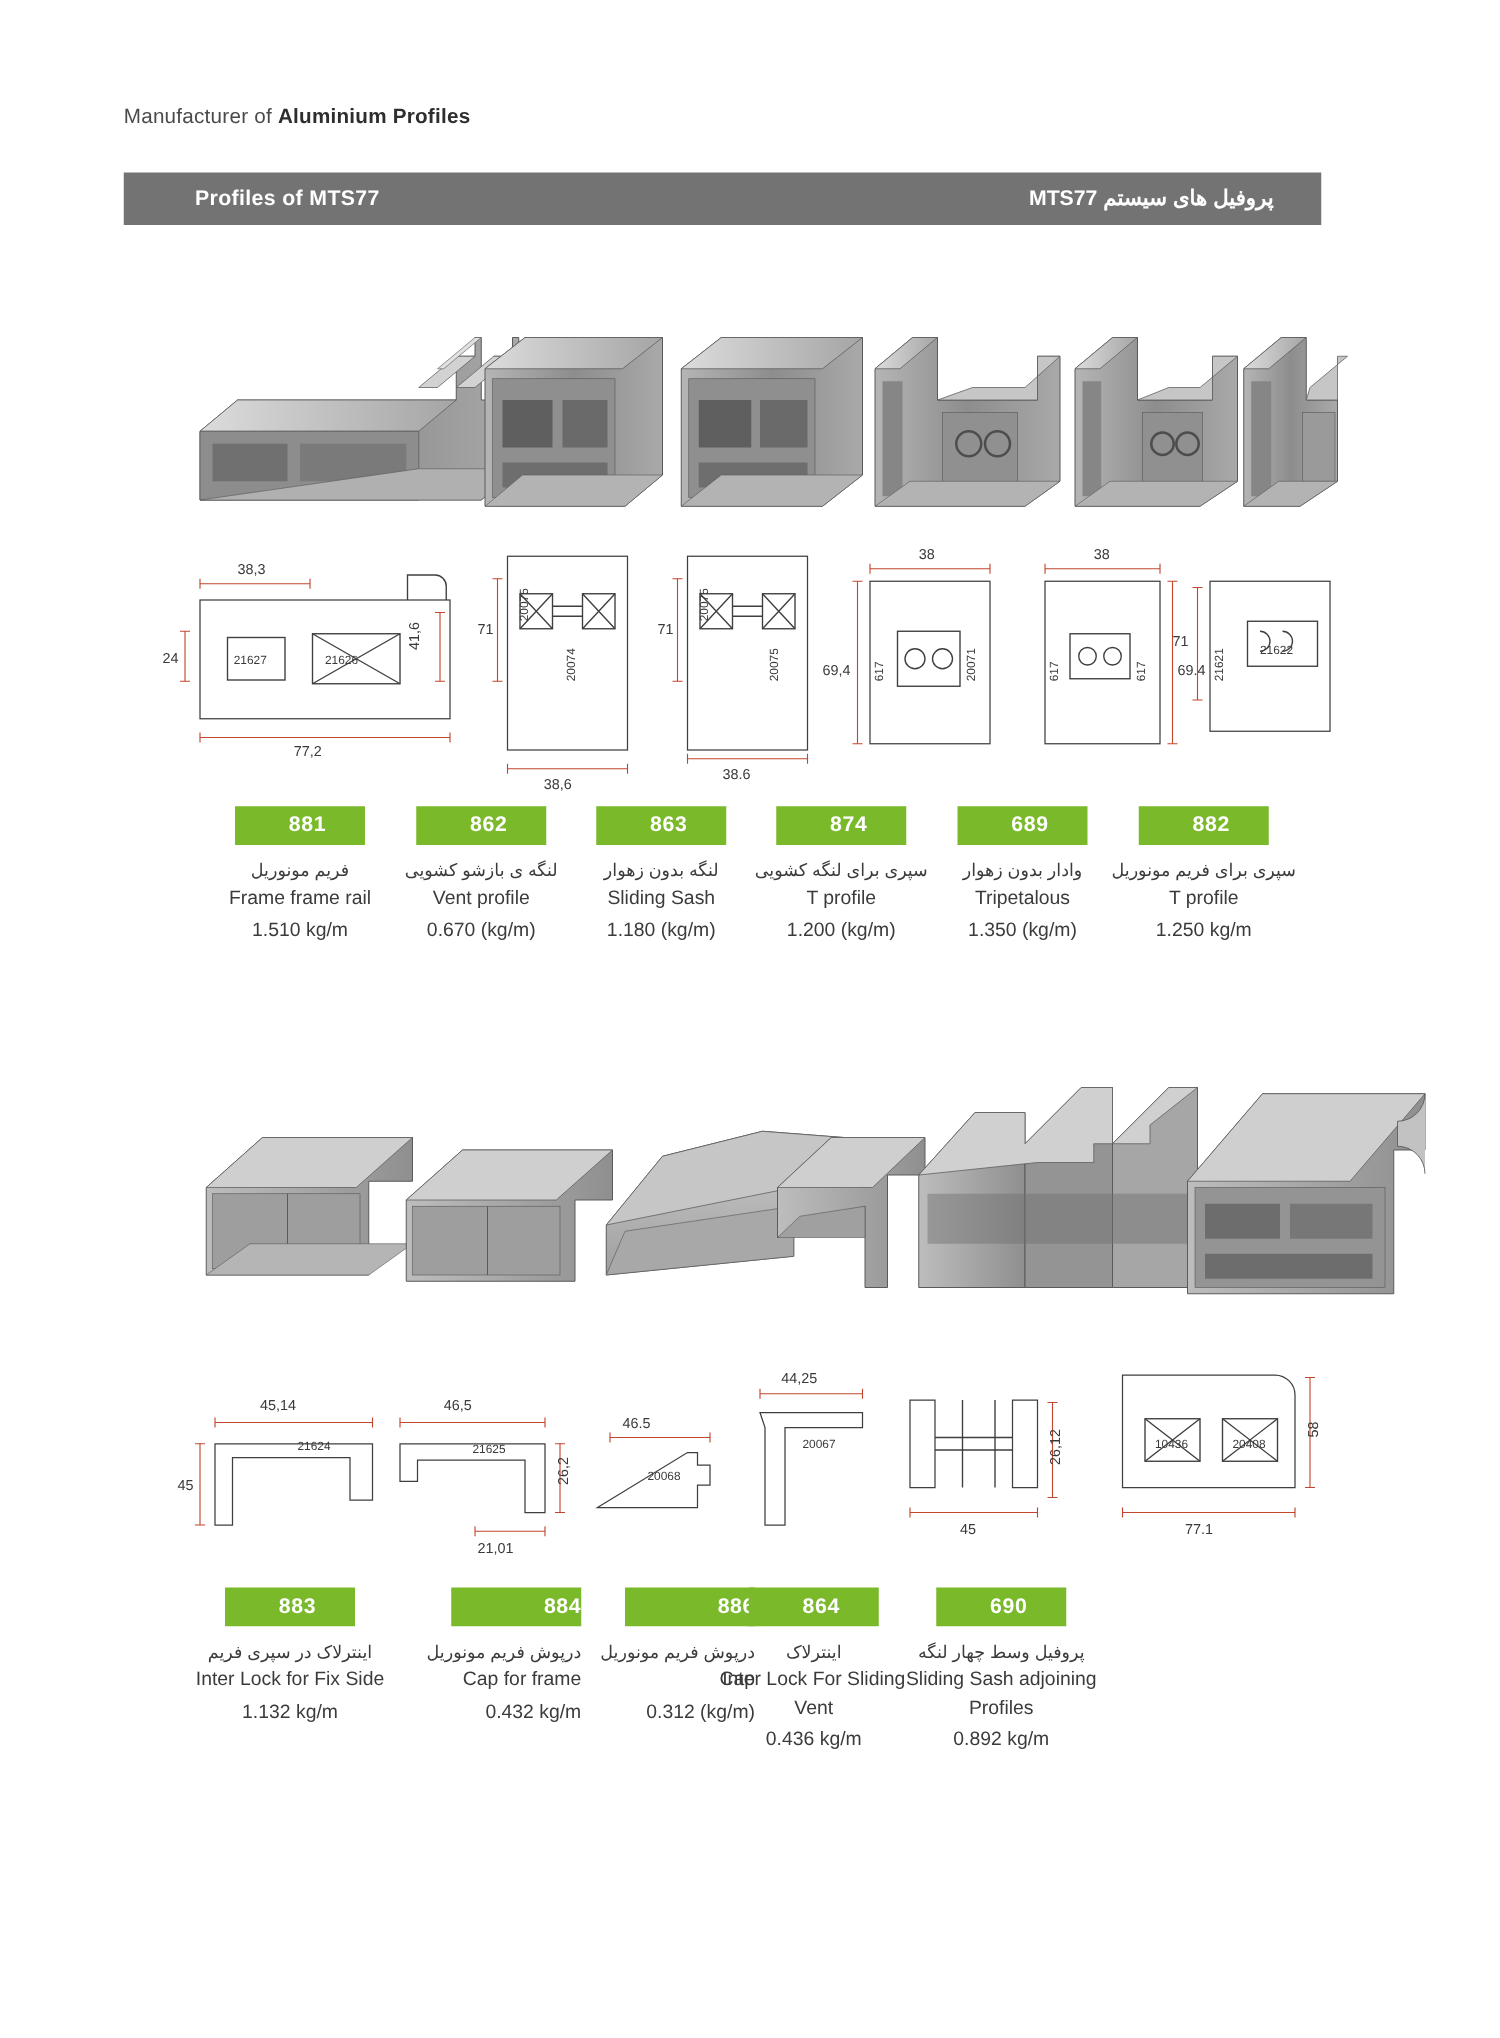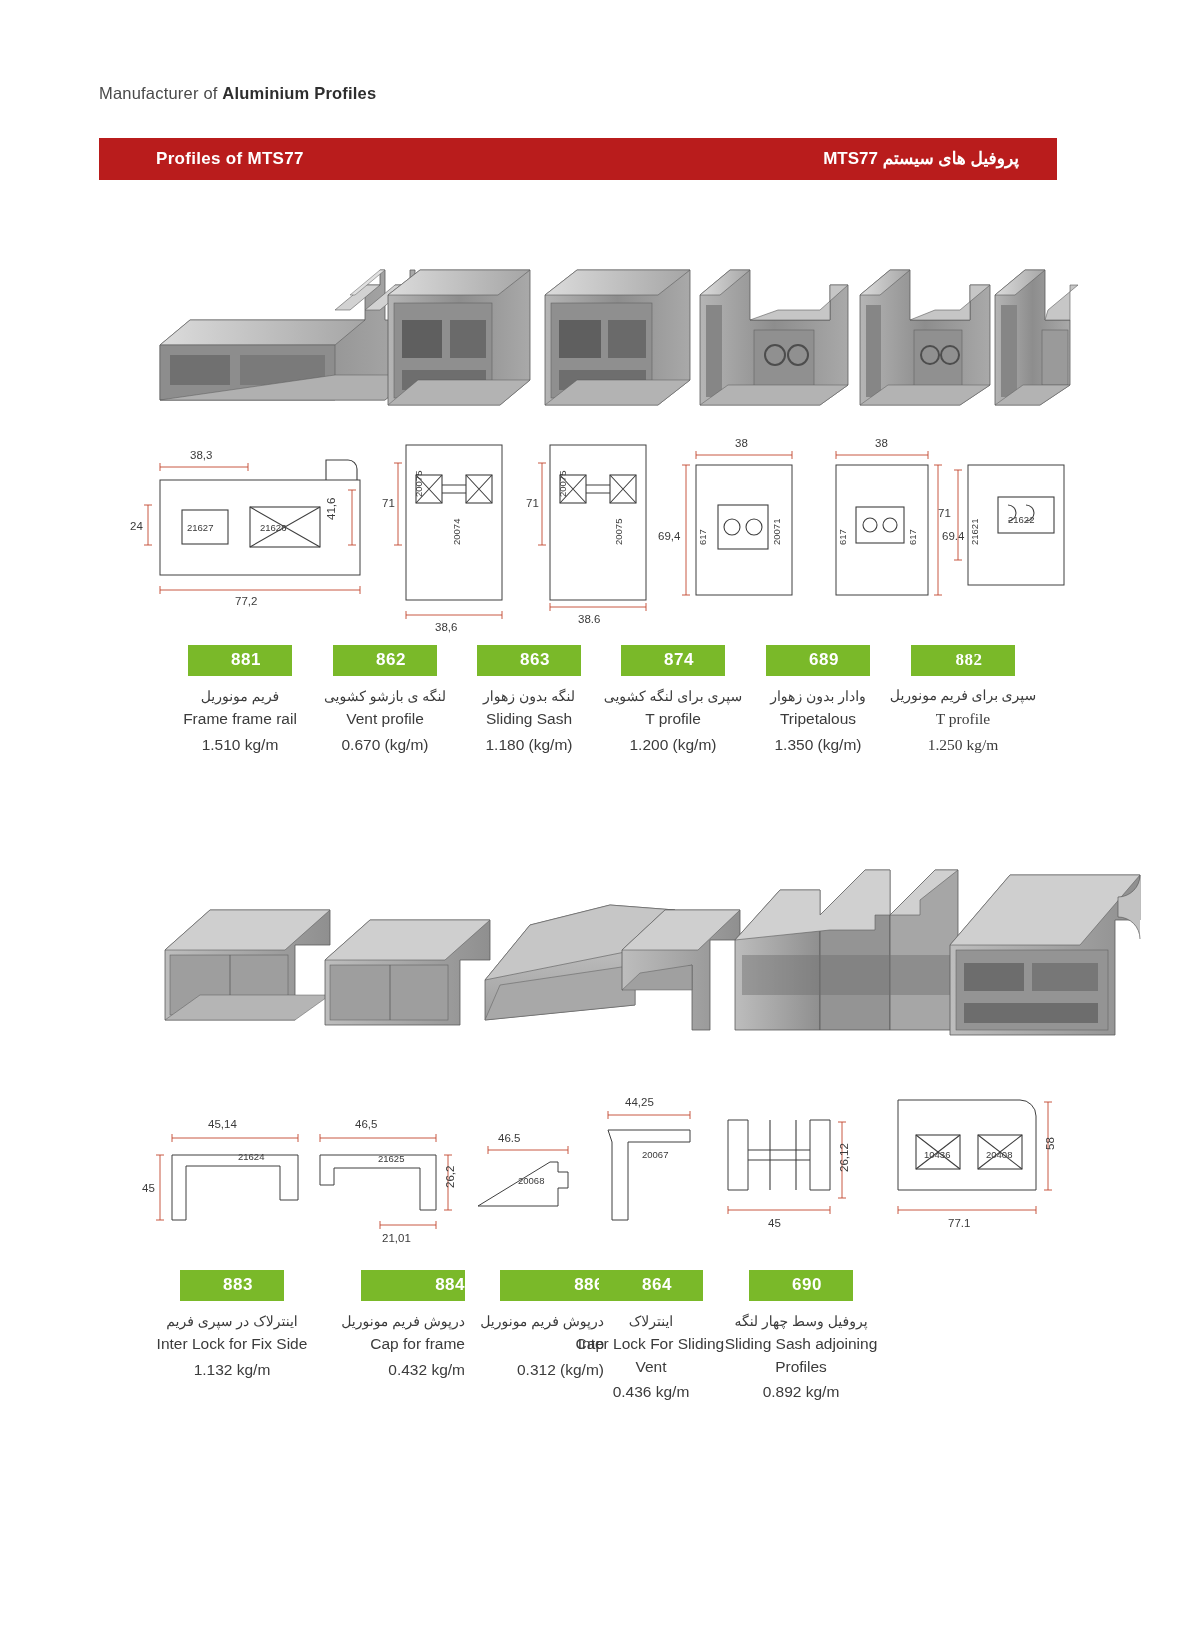--- a/index.html
+++ b/index.html
@@ -35,21 +35,21 @@
     color: #2e2e2e;
     font-weight: bold;
   }
 
   .title-bar {
     position: absolute;
     left: 99px;
     top: 138px;
     width: 958px;
     height: 42px;
-    background: #b91c1c;
+    background: #737373;
   }
   .title-bar .left {
     position: absolute;
     left: 57px;
     top: 11px;
     font-size: 17px;
     font-weight: bold;
     color: #ffffff;
     letter-spacing: 0.3px;
   }
@@ -335,21 +335,21 @@
     <div class="fa">سپری برای لنگه کشویی</div>
     <div class="en">T profile</div>
     <div class="wt">1.200 (kg/m)</div>
   </div>
   <div class="caption" style="left:733px; top:645px;">
     <div class="badge">689</div>
     <div class="fa">وادار بدون زهوار</div>
     <div class="en">Tripetalous</div>
     <div class="wt">1.350 (kg/m)</div>
   </div>
-  <div class="caption" style="left:878px; top:645px;font-family:Liberation Serif, serif;">
+  <div class="caption" style="left:878px; top:645px;">
     <div class="badge">882</div>
     <div class="fa">سپری برای فریم مونوریل</div>
     <div class="en">T profile</div>
     <div class="wt">1.250 kg/m</div>
   </div>
 
   <div class="render-row" style="left:130px; top:855px; width:950px; height:210px;">
     <svg width="950" height="210" viewBox="0 0 950 210">
       <defs>
         <linearGradient id="h1" x1="0" y1="0" x2="0" y2="1">

